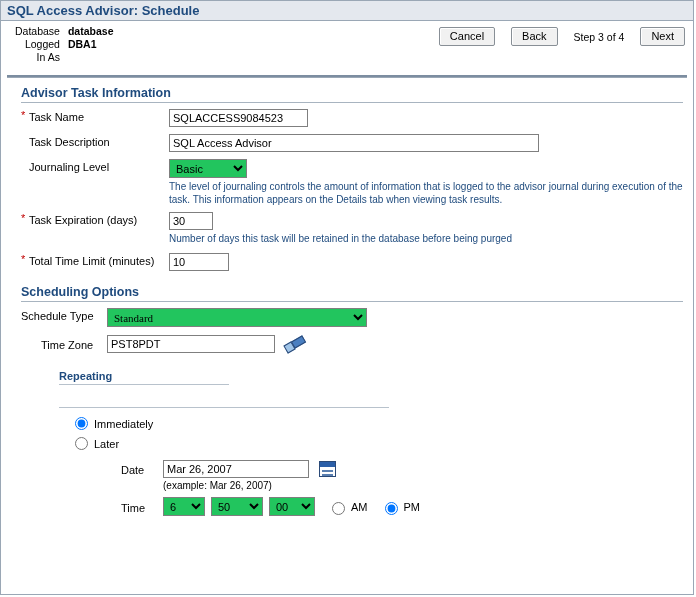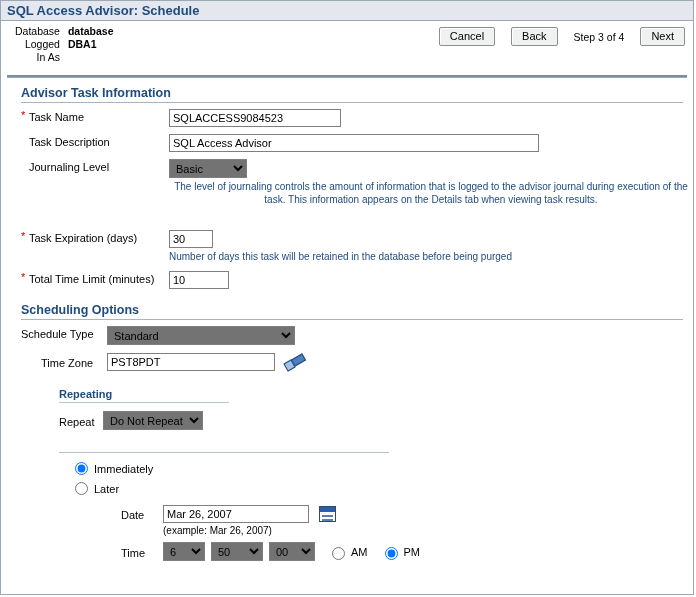--- a/index.html
+++ b/index.html
@@ -145,21 +145,21 @@
     box-sizing: border-box;
     height: 18px;
     background: #ffffff;
     color: #000;
   }
   select.sel {
     font-family: "Liberation Sans", sans-serif;
     font-size: 11px;
     border: 1px solid #7f7f7f;
     height: 19px;
-    background: #737373;
+    background: #22c55e;
     color: #000;
     padding: 0 2px;
     box-sizing: border-box;
   }
   .hint {
     font-size: 10px;
     color: #1f4b7e;
     line-height: 13px;
     max-width: 560px;
     margin-top: 2px;
@@ -292,41 +292,41 @@
   <div class="section-head">Advisor Task Information</div>
   <div class="section-rule"></div>
 
   <div class="form">
 
     <div class="row">
       <div class="lblcol">
         <span class="req">*</span>
         <span class="flabel">Task Name</span>
       </div>
-      <input class="txt" style="width: 172px;" value="SQLACCESS9084523">
+      <input class="txt" style="width: 139px;" value="SQLACCESS9084523">
     </div>
 
     <div class="row">
       <div class="lblcol">
         <span class="req"></span>
         <span class="flabel">Task Description</span>
       </div>
       <input class="txt" style="width: 370px;" value="SQL Access Advisor">
     </div>
 
     <div class="row" style="margin-bottom:2px;">
       <div class="lblcol">
         <span class="req"></span>
         <span class="flabel">Journaling Level</span>
       </div>
       <select class="sel" style="width:78px;">
         <option>Basic</option>
       </select>
     </div>
-    <div class="hint hint-blk" style="margin-bottom:24px;text-align:center;">The level of journaling controls the amount of information that is logged to the advisor journal during execution of the task. This information appears on the Details tab when viewing task results.</div>
+    <div class="hint hint-blk" style="margin-bottom:6px;">The level of journaling controls the amount of information that is logged to the advisor journal during execution of the task. This information appears on the Details tab when viewing task results.</div>
 
     <div class="row" style="margin-bottom:2px;">
       <div class="lblcol">
         <span class="req">*</span>
         <span class="flabel">Task Expiration (days)</span>
       </div>
       <input class="txt" style="width: 44px;" value="30">
     </div>
     <div class="hint hint-blk" style="margin-bottom:8px;">Number of days this task will be retained in the database before being purged</div>
 
@@ -342,47 +342,39 @@
 
   <div class="section-head" style="margin-top:14px;">Scheduling Options</div>
   <div class="section-rule"></div>
 
   <div class="form">
 
     <div class="row">
       <div class="lblcol" style="width:86px;">
         <span class="flabel">Schedule Type</span>
       </div>
-      <select class="sel" style="width:188px;">
+      <select class="sel" style="width:260px;font-family:Liberation Serif, serif;">
         <option>Standard</option>
       </select>
     </div>
 
     <div class="row indent1" style="margin-top:0; align-items:center;">
       <div class="lblcol" style="width:66px;">
         <span class="flabel">Time Zone</span>
       </div>
       <input class="txt" style="width: 168px;" value="PST8PDT">
       <span class="flashlight" style="margin-left:10px;">
         <span class="beam"></span>
         <span class="body"></span>
       </span>
     </div>
 
     <div class="indent2" style="margin-top:16px;">
       <div class="subhead">Repeating</div>
       <div class="subrule"></div>
-      <div class="row" style="align-items:center; margin-bottom:0;">
-        <div class="lblcol" style="width:44px;">
-          <span class="flabel">Repeat</span>
-        </div>
-        <select class="sel" style="width:100px;">
-          <option>Do Not Repeat</option>
-        </select>
-      </div>
     </div>
 
     <div class="indent2" style="margin-top:22px;">
       <div class="subrule wide"></div>
 
       <div class="radiorow" style="margin-left:16px;">
         <input type="radio" name="startopt" checked="" style="">
         <span class="flabel">Immediately</span>
       </div>
 

